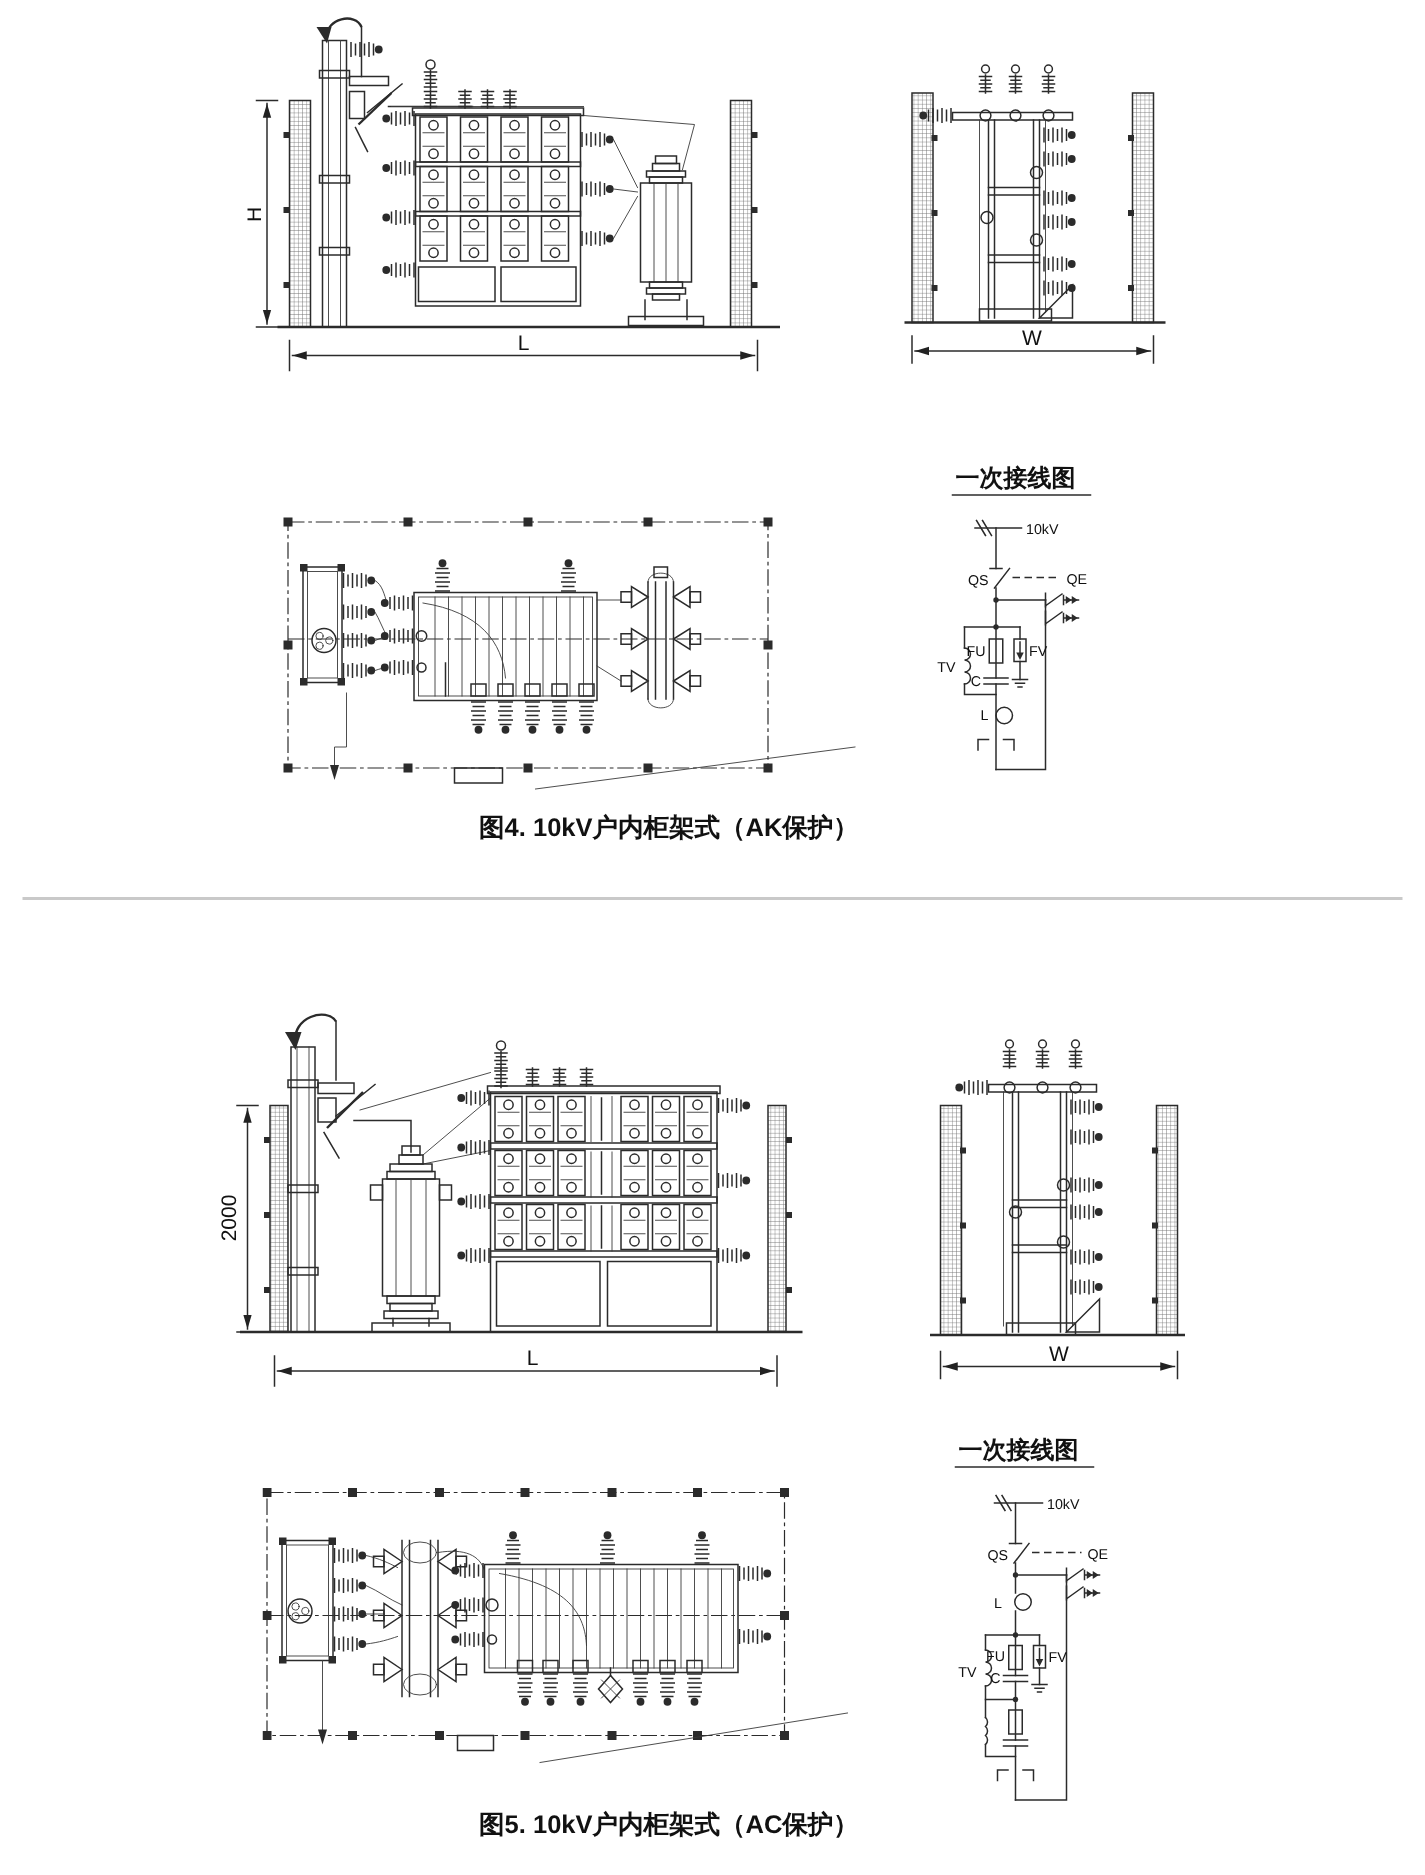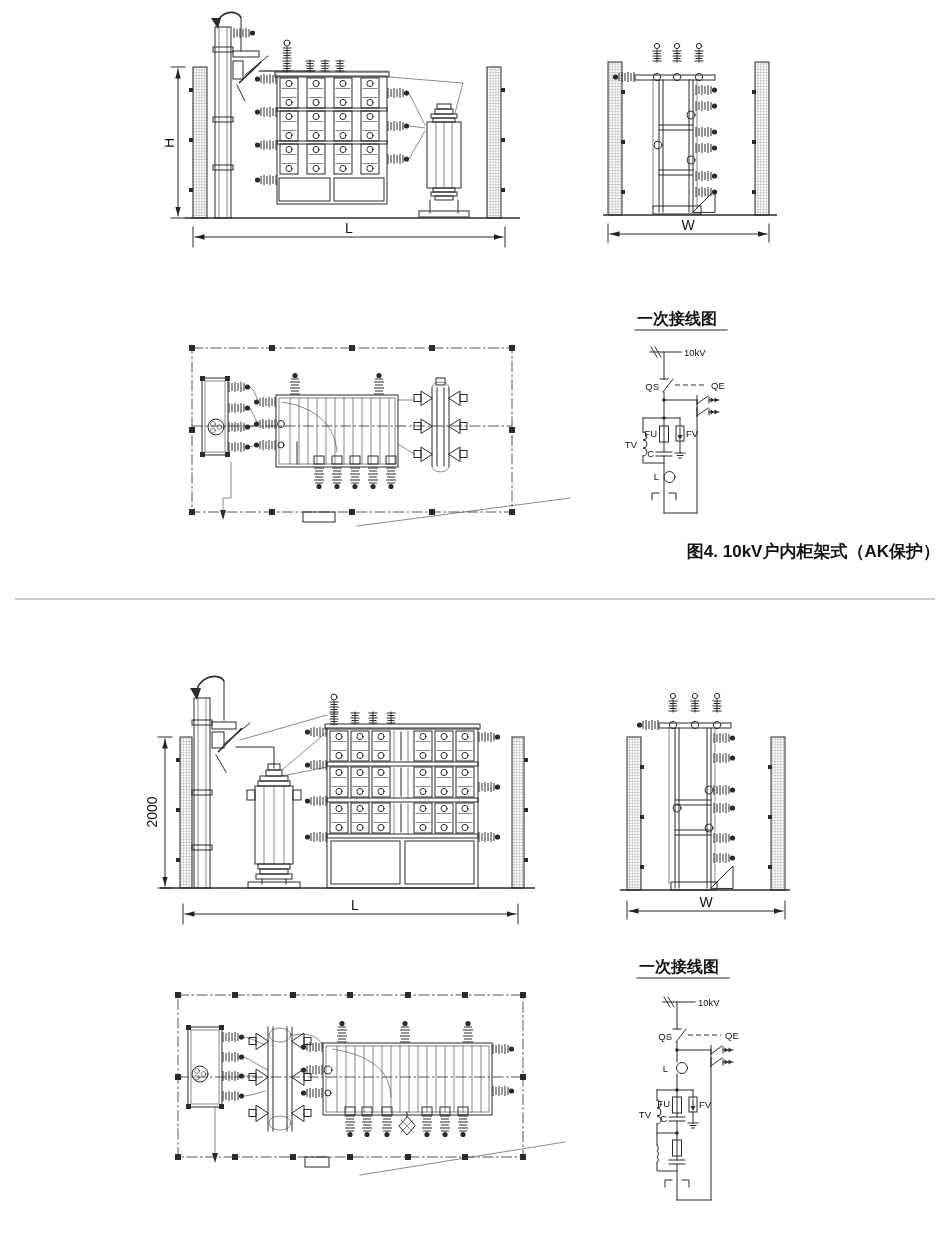--- a/index.html
+++ b/index.html
@@ -9,22 +9,22 @@
   .ln{fill:none;stroke:#2b2b2b;stroke-width:1;stroke-linecap:square;}
   .lt{fill:none;stroke:#3a3a3a;stroke-width:.6;stroke-linecap:square;}
   .tk{fill:none;stroke:#2b2b2b;stroke-width:1.6;}
   .fil{fill:#2b2b2b;stroke:none;}
   .dd{fill:none;stroke:#2b2b2b;stroke-width:.8;stroke-dasharray:11 2.5 2.5 2.5;}
   .dsh{fill:none;stroke:#2b2b2b;stroke-width:1;stroke-dasharray:5 3;}
   .mesh{stroke:#2b2b2b;stroke-width:1;}
   .dim{font:14px "Liberation Sans",sans-serif;fill:#111;}
   .sml{font:9.5px "Liberation Sans",sans-serif;fill:#111;}
   .ttl{font:700 16px "Liberation Sans",sans-serif;fill:#111;}
-  .caption{position:absolute;left:0;width:892px;text-align:right;
-           font:700 17px "Liberation Sans",sans-serif;color:#111;padding-left:48px;}
+  .caption{position:absolute;left:0;width:892px;text-align:center;
+           font:700 17px "Liberation Sans",sans-serif;color:#111;}
   .divider{position:absolute;left:15px;width:920px;height:2px;background:#c9c9c9;}
 </style>
 </head>
 <body>
 
 <div id="page">
 
 <svg width="0" height="0" style="position:absolute" aria-hidden="true">
   <defs>
     <pattern id="mesh" width="2.8" height="2.8" patternUnits="userSpaceOnUse">
@@ -611,14 +611,15 @@
         <path class="fil" d="M75.5,156L78,161L80.5,156Z"></path>
     <text class="sml" x="84" y="158">FV</text>
     <path class="ln" d="M78,162V173"></path>
     <use href="#gndS" x="78" y="173"></use>
     <rect class="ln" x="57.5" y="190" width="9" height="16" fill="#fff"></rect>
     <path class="ln" stroke-width="1.4" d="M54,210H70 M54,214H70"></path>
     <path class="ln" d="M50,237V230H57 M74,237V230H67"></path>
   </g>
 </svg>
 
+<div class="caption" style="top:1205px">图5. 10kV户内柜架式（AC保护）</div>
 
 </div>
 
 </body></html>

